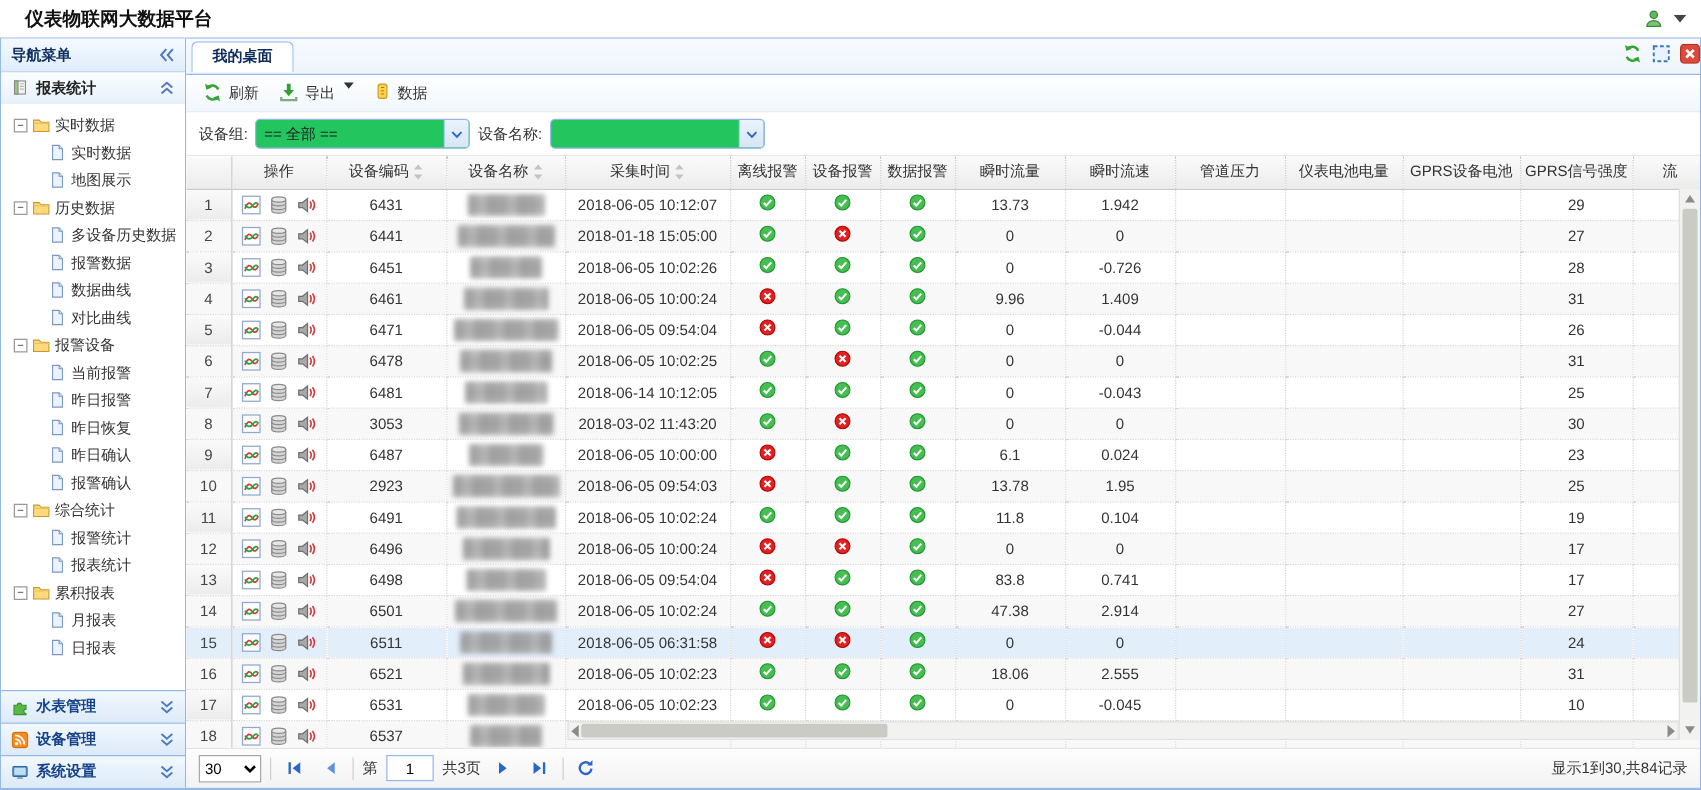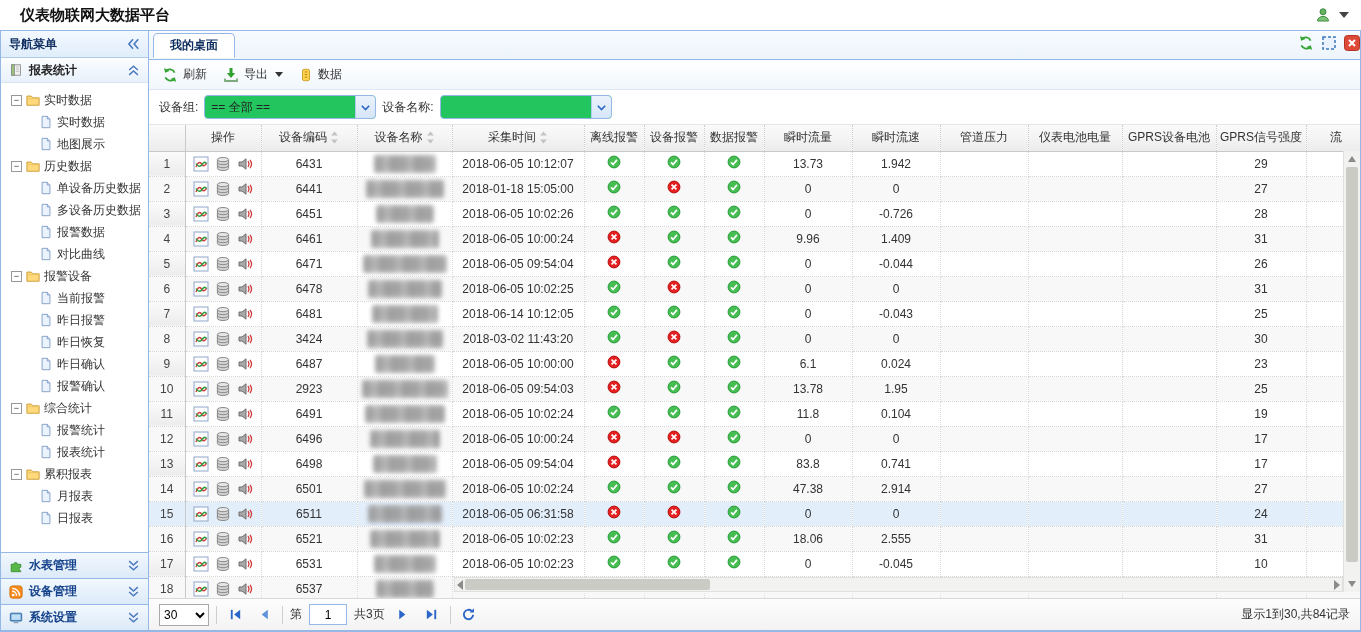--- a/index.html
+++ b/index.html
@@ -28,21 +28,21 @@
   .expander { width:11px; height:11px; border:1px solid #999; background:#fff; display:inline-flex; align-items:center; justify-content:center; font-size:9px; line-height:9px; color:#333; flex:none; }
   .accordion { height:26px; flex:none; background:linear-gradient(#F2F8FE,#DCEAF8); border-top:1px solid #95B8E7; display:flex; align-items:center; gap:6px; padding:0 8px; font-weight:bold; color:#15428B; cursor:pointer; }
 
   
   .content { flex:1; min-width:0; display:flex; flex-direction:column; }
   .tabbar { height:29px; flex:none; background:linear-gradient(#F7FBFF,#EDF4FB); border-bottom:1px solid #95B8E7; display:flex; align-items:center; justify-content:space-between; padding:0 0 0 4px; }
   .tab { height:25px; margin-bottom:-1px; background:#fff; border:1px solid #95B8E7; border-bottom:1px solid #fff; border-radius:5px 5px 0 0; padding:0 16px; display:flex; align-items:center; font-weight:bold; color:#0E2D5F; }
   .tab-tools { display:flex; align-items:center; gap:7px; padding-bottom:5px; }
 
   .toolbar { height:30px; flex:none; background:linear-gradient(#FFFFFF,#F1F7FD); border-bottom:1px solid #DDE8F4; display:flex; align-items:center; gap:2px; padding:0 6px; }
-  .tb-btn { display:flex; align-items:center; gap:5px; padding:3px 7px; border-radius:3px; cursor:pointer; color:#333; }
+  .tb-btn { display:flex; align-items:flex-start; gap:5px; padding:3px 7px; border-radius:3px; cursor:pointer; color:#333; }
   .tb-caret { width:0; height:0; border-left:4px solid transparent; border-right:4px solid transparent; border-top:5px solid #333; margin-left:2px; }
 
   .filterbar { height:35px; flex:none; background:#fff; border-bottom:1px solid #E6E6E6; display:flex; align-items:center; gap:6px; padding:0 10px; }
   .combo { height:24px; width:172px; border:1px solid #95B8E7; border-radius:4px; display:flex; align-items:stretch; overflow:hidden; background:#22c55e; }
   .combo .txt { flex:1; display:flex; align-items:center; padding:0 6px; color:#222; }
   .combo .arrow-box { width:20px; flex:none; background:linear-gradient(#EAF2FC,#D6E6F7); border-left:1px solid #AECBEB; display:flex; align-items:center; justify-content:center; cursor:pointer; }
 
   
   .grid { flex:1; position:relative; overflow:hidden; background:#fff; }
   table { border-collapse:collapse; table-layout:fixed; width:1217px; }
@@ -144,35 +144,35 @@
             <path d="M1 3.5 h5 l2 2 h7 v8.5 h-14 z" fill="#FFD97C" stroke="#C9982F"></path>
             <path d="M1 6.5 h14" stroke="#E8C463" fill="none"></path>
           </svg>
           <span>历史数据</span>
         </div>
         <div class="tree-row child">
           <svg class="ic14" viewBox="0 0 16 16">
             <path d="M3.5 1.5 h6 l3 3 v10 h-9 z" fill="#EAF3FE" stroke="#7A98C4"></path>
             <path d="M9.5 1.5 v3 h3" fill="#D6E6FA" stroke="#7A98C4"></path>
           </svg>
-          <span>单设备历史数据</span>
-        </div>
-        <div class="tree-row child">
-          <svg class="ic14" viewBox="0 0 16 16">
-            <path d="M3.5 1.5 h6 l3 3 v10 h-9 z" fill="#EAF3FE" stroke="#7A98C4"></path>
-            <path d="M9.5 1.5 v3 h3" fill="#D6E6FA" stroke="#7A98C4"></path>
-          </svg>
           <span>多设备历史数据</span>
         </div>
         <div class="tree-row child">
           <svg class="ic14" viewBox="0 0 16 16">
             <path d="M3.5 1.5 h6 l3 3 v10 h-9 z" fill="#EAF3FE" stroke="#7A98C4"></path>
             <path d="M9.5 1.5 v3 h3" fill="#D6E6FA" stroke="#7A98C4"></path>
           </svg>
           <span>报警数据</span>
+        </div>
+        <div class="tree-row child">
+          <svg class="ic14" viewBox="0 0 16 16">
+            <path d="M3.5 1.5 h6 l3 3 v10 h-9 z" fill="#EAF3FE" stroke="#7A98C4"></path>
+            <path d="M9.5 1.5 v3 h3" fill="#D6E6FA" stroke="#7A98C4"></path>
+          </svg>
+          <span>数据曲线</span>
         </div>
         <div class="tree-row child">
           <svg class="ic14" viewBox="0 0 16 16">
             <path d="M3.5 1.5 h6 l3 3 v10 h-9 z" fill="#EAF3FE" stroke="#7A98C4"></path>
             <path d="M9.5 1.5 v3 h3" fill="#D6E6FA" stroke="#7A98C4"></path>
           </svg>
           <span>对比曲线</span>
         </div>
         <div class="tree-row folder">
           <span class="expander">−</span>
@@ -811,21 +811,21 @@
                     </svg>
                   </span>
                   <span class="op">
                     <svg class="ic" viewBox="0 0 16 16">
                       <path d="M2 6 h3 l4 -3.2 v10.4 l-4 -3.2 h-3 z" fill="#A8A8A8" stroke="#6F6F6F"></path>
                       <path d="M11 5.2 q1.9 2.8 0 5.6 M13 3.8 q3.1 4.2 0 8.4" fill="none" stroke="#D23B3B" stroke-width="1.3"></path>
                     </svg>
                   </span>
                 </span>
               </td>
-              <td>3424</td>
+              <td>3053</td>
               <td><span class="censored" style="width:76px"></span></td>
               <td>2018-03-02 11:43:20</td>
               <td><svg class="ic14" viewBox="0 0 16 16">
                   <circle cx="8" cy="8" r="6.8" fill="#46BE52" stroke="#1F9430"></circle>
                   <path d="M4.6 8.4 l2.3 2.4 4.5 -5.2" stroke="#fff" stroke-width="1.9" fill="none"></path>
                 </svg></td>
               <td><svg class="ic14" viewBox="0 0 16 16">
                   <circle cx="8" cy="8" r="6.8" fill="#E52020" stroke="#AE0505"></circle>
                   <path d="M5.2 5.2 l5.6 5.6 M10.8 5.2 l-5.6 5.6" stroke="#fff" stroke-width="1.9"></path>
                 </svg></td>

